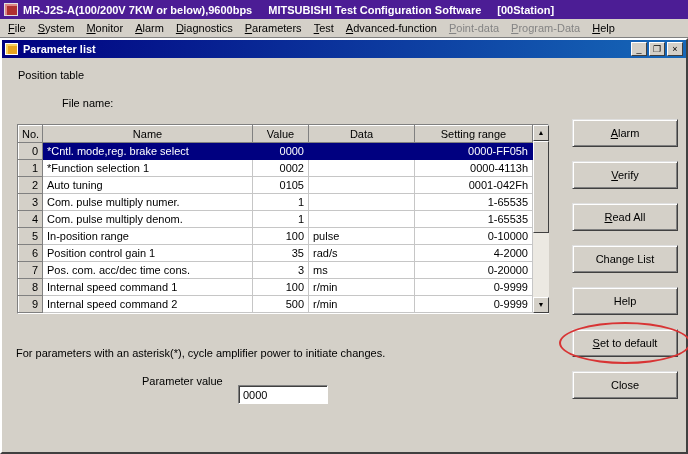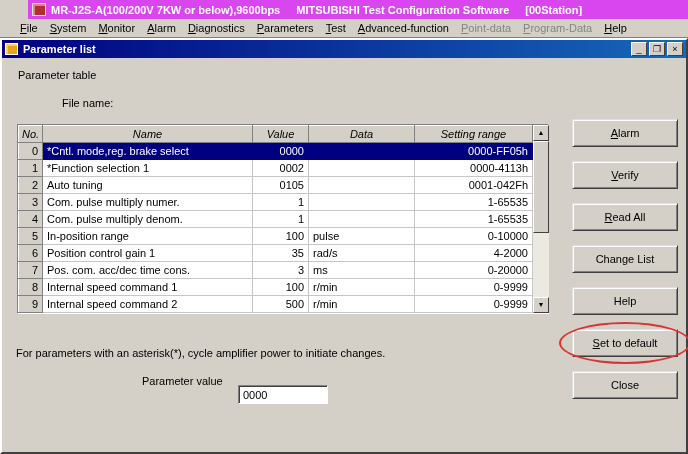--- a/index.html
+++ b/index.html
@@ -2,30 +2,30 @@
 <html><head>
 <meta charset="utf-8">
 <style>
   * { box-sizing: border-box; margin: 0; padding: 0; }
   html,body { width:688px; height:454px; overflow:hidden; }
   body { font-family:"Liberation Sans", sans-serif; font-size:11px; color:#000; }
 
   .app { width:688px; height:454px; background:#d4d0c8; display:flex; flex-direction:column; }
 
   
-  .titlebar { height:19px; background:#d946ef; color:#fff; display:flex; align-items:center;
-              padding:0 4px; font-weight:bold; flex:0 0 auto;margin-left:28px; }
+  .titlebar { height:19px; background:#4c1d95; color:#fff; display:flex; align-items:center;
+              padding:0 4px; font-weight:bold; flex:0 0 auto; }
   .app-icon { width:14px; height:13px; margin-right:5px; background:#b03030;
               border:1px solid #e0e0e0; box-shadow: inset 2px 2px 0 #d88; flex:0 0 auto; }
   .t-seg { white-space:nowrap; }
   .t-model { margin-right:16px; }
   .t-app   { margin-right:16px; }
 
   
-  .menubar { height:19px; background:#d4d0c8; display:flex; align-items:center; padding-left:14px;
+  .menubar { height:19px; background:#d4d0c8; display:flex; align-items:center; padding-left:2px;
              border-bottom:1px solid #808080; flex:0 0 auto; }
   .menu-item { display:inline-block; padding:2px 6px; white-space:nowrap; }
   .menu-item::first-letter { text-decoration:underline; }
   .menu-item.disabled { color:#848484; }
 
   
   .mdi { flex:1; border:2px solid; border-color:#ffffff #404040 #404040 #ffffff;
          background:#a16207; display:flex; flex-direction:column; }
   .inner-titlebar { height:18px; background:linear-gradient(to right,#000080,#1668b8);
                     color:#fff; font-weight:bold; display:flex; align-items:center; padding:0 3px; flex:0 0 auto; }
@@ -46,21 +46,21 @@
                 border:1px solid; border-color:#808080 #ffffff #ffffff #808080;
                 background:#fff; display:flex; }
   table { border-collapse:collapse; table-layout:fixed; width:514px; flex:0 0 auto; }
   col.c-no    { width:24px; }
   col.c-name  { width:210px; }
   col.c-value { width:56px; }
   col.c-unit  { width:106px; }
   col.c-range { width:118px; }
   th { height:17px; background:#d4d0c8; font-weight:normal; text-align:center;
        border:1px solid; border-color:#ffffff #808080 #808080 #ffffff;
-       white-space:nowrap; overflow:hidden;font-style:italic; }
+       white-space:nowrap; overflow:hidden; }
   td { height:16px; padding:0 4px; border-right:1px solid #c6c6c6; border-bottom:1px solid #c6c6c6;
        white-space:nowrap; overflow:hidden; background:#fff; }
   td.rowhdr { background:#d4d0c8; border:1px solid; border-color:#ffffff #808080 #808080 #ffffff;
               text-align:right; }
   td.a-right { text-align:right; }
   tr.selected td:not(.rowhdr) { background:#000080; color:#fff; border-right-color:#000080; border-bottom-color:#000080; }
 
   
   .scrollbar { width:16px; background:#ece9e2; display:flex; flex-direction:column; flex:0 0 auto; }
   .sb-btn { height:16px; background:#d4d0c8; border:1px solid; border-color:#ffffff #404040 #404040 #ffffff;
@@ -122,21 +122,21 @@
       <span>Parameter list</span>
       <span class="win-controls">
         <button class="ctrl-btn">_</button>
         <button class="ctrl-btn">❐</button>
         <button class="ctrl-btn">×</button>
       </span>
     </div>
 
     <div class="client">
 
-      <div class="lbl parameter-table-label">Parameter table</div>
+      <div class="lbl parameter-table-label">Position table</div>
       <div class="lbl file-name-label">File name:</div>
 
       <div class="table-area">
         <table>
           <colgroup>
             <col class="c-no">
               <col class="c-name">
               <col class="c-value">
               <col class="c-unit">
               <col class="c-range">

